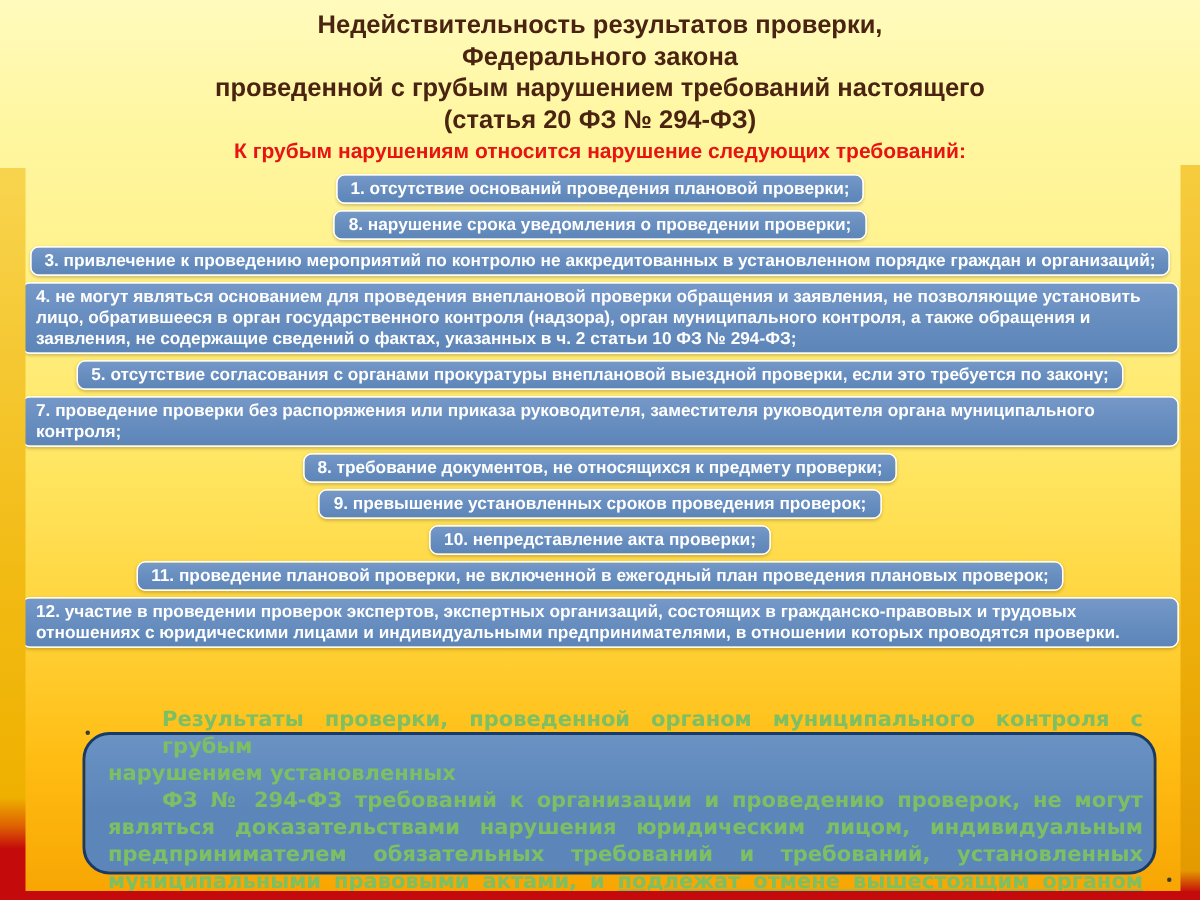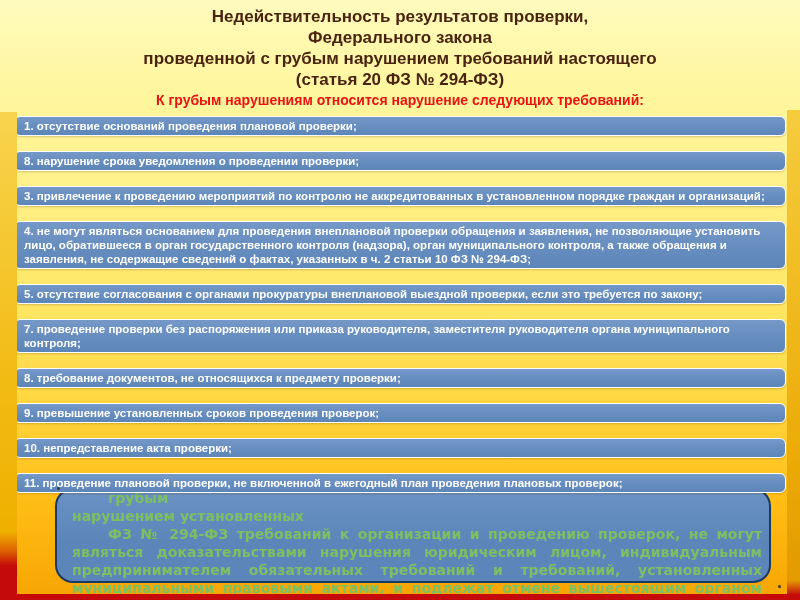--- a/index.html
+++ b/index.html
@@ -33,21 +33,21 @@
   .header { position: absolute; top: 6px; left: 30px; right: 30px; text-align: center; z-index: 3; }
   .title { color: var(--title-color, #4a2311); font-weight: bold; font-size: 17px; line-height: 21px; }
   .subtitle {
     margin-top: 1px; color: var(--subtitle-color, #e81313);
     font-weight: bold; font-size: 14px; line-height: 18px;
   }
 
   
   .items {
     position: absolute; top: 116px; left: 14px; right: 14px; z-index: 4;
-    display: flex; flex-direction: column; gap: 15px;
+    display: flex; flex-direction: column; gap: 4px; align-items: center;
   }
   .item {
     background: linear-gradient(180deg, #7598c8 0%, var(--item-fill, #6a90c1) 40%, #5d85b8 100%);
     border: 1.5px solid #ffffff; border-radius: 6px;
     color: #ffffff; font-weight: bold; font-size: 11.5px; line-height: 14px;
     padding: 2px 9px;
     box-shadow: 0 1px 2px rgba(90,60,0,.25);
   }
 
   
@@ -93,20 +93,21 @@
     <div class="item">1. отсутствие оснований проведения плановой проверки;</div>
     <div class="item">8. нарушение срока уведомления о проведении проверки;</div>
     <div class="item">3. привлечение к проведению мероприятий по контролю не аккредитованных в установленном порядке граждан и организаций;</div>
     <div class="item">4. не могут являться основанием для проведения внеплановой проверки обращения и заявления, не позволяющие установить лицо, обратившееся в орган государственного контроля (надзора), орган муниципального контроля, а также обращения и заявления, не содержащие сведений о фактах, указанных в ч. 2 статьи 10 ФЗ № 294-ФЗ;</div>
     <div class="item">5. отсутствие согласования с органами прокуратуры внеплановой выездной проверки, если это требуется по закону;</div>
     <div class="item">7. проведение проверки без распоряжения или приказа руководителя, заместителя руководителя органа муниципального контроля;</div>
     <div class="item">8. требование документов, не относящихся к предмету проверки;</div>
     <div class="item">9. превышение установленных сроков проведения проверок;</div>
     <div class="item">10. непредставление акта проверки;</div>
     <div class="item">11. проведение плановой проверки, не включенной в ежегодный план проведения плановых проверок;</div>
+    <div class="item">12. участие в проведении проверок экспертов, экспертных организаций, состоящих в гражданско-правовых и трудовых отношениях с юридическими лицами и индивидуальными предпринимателями, в отношении которых проводятся проверки.</div>
   </div>
 
   <div class="footer-box"></div>
   <div class="footer-text">
     <div class="p1l1">Результаты проверки, проведенной органом муниципального контроля с грубым</div>
     <div class="p1l2">нарушением установленных</div>
     <p class="p2"><span>ФЗ № 294-ФЗ требований к организации и проведению проверок, не могут являться доказательствами нарушения юридическим лицом, индивидуальным предпринимателем обязательных требований и требований, установленных муниципальными правовыми актами, и </span><span class="u">подлежат отмене вышестоящим органом государственного контроля (надзора)</span><span> или судом на основании заявления юридического лица, индивидуального предпринимателя.</span></p>
   </div>
 
   <span class="dot dot-left"></span>

